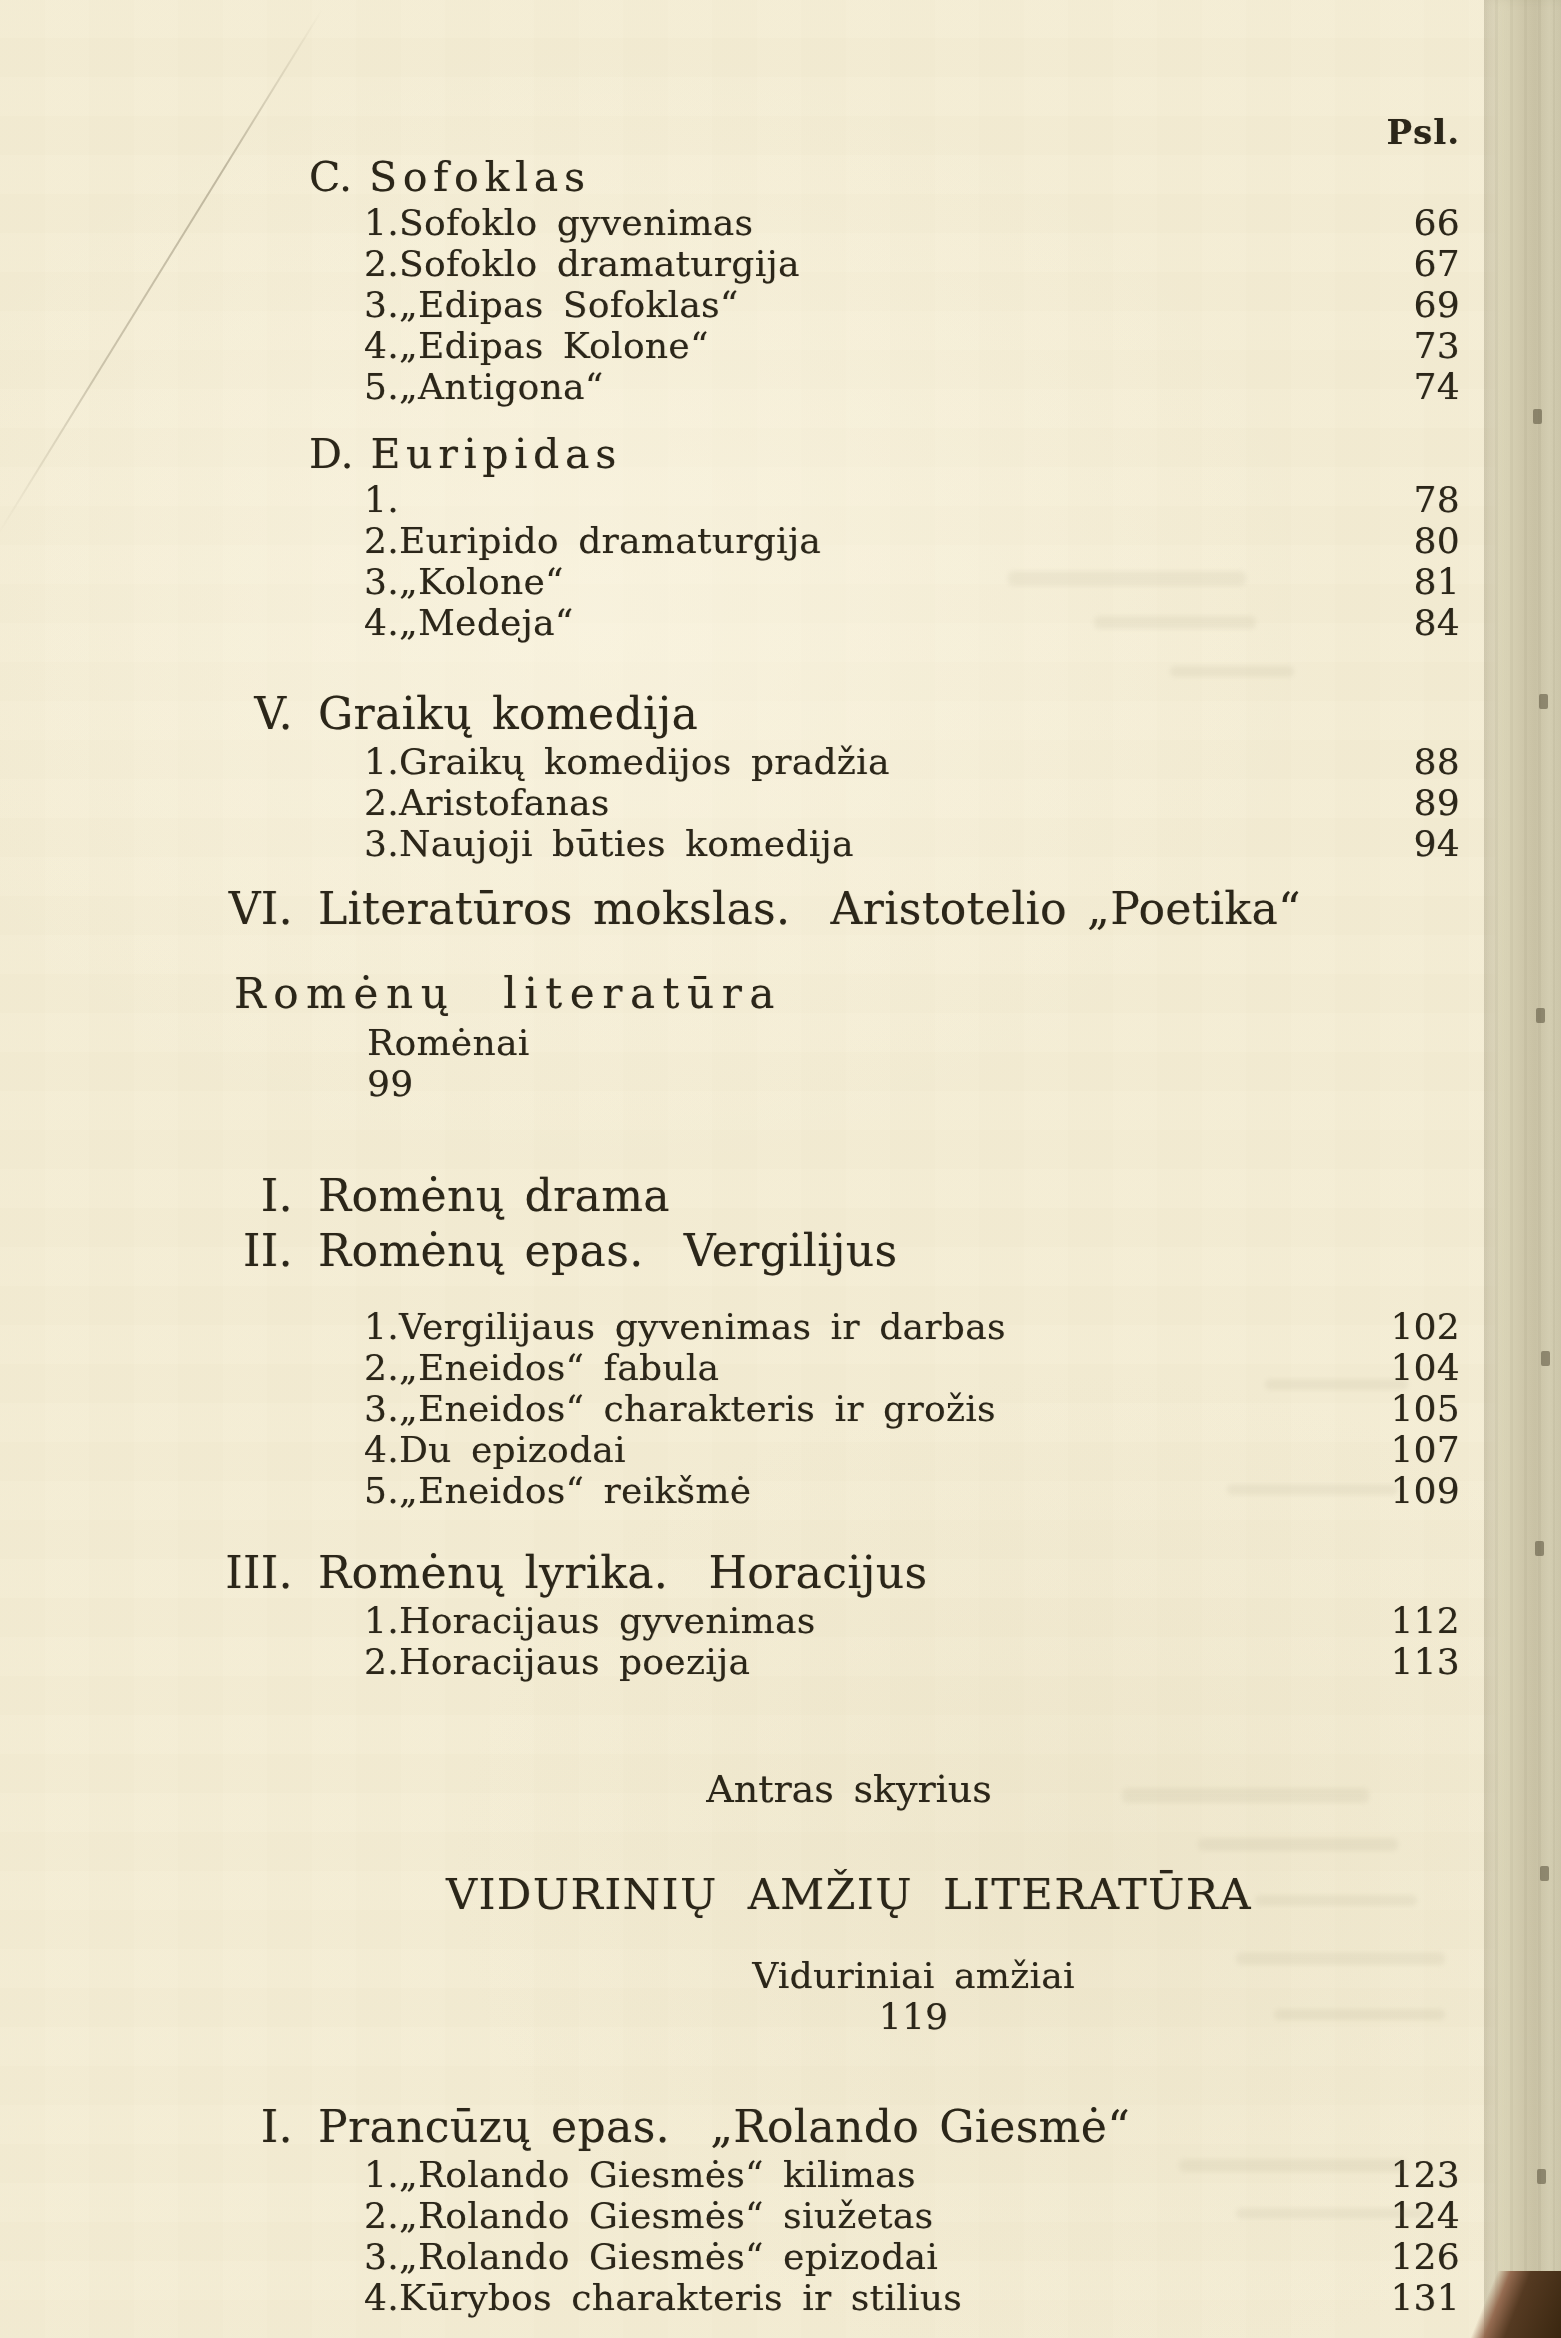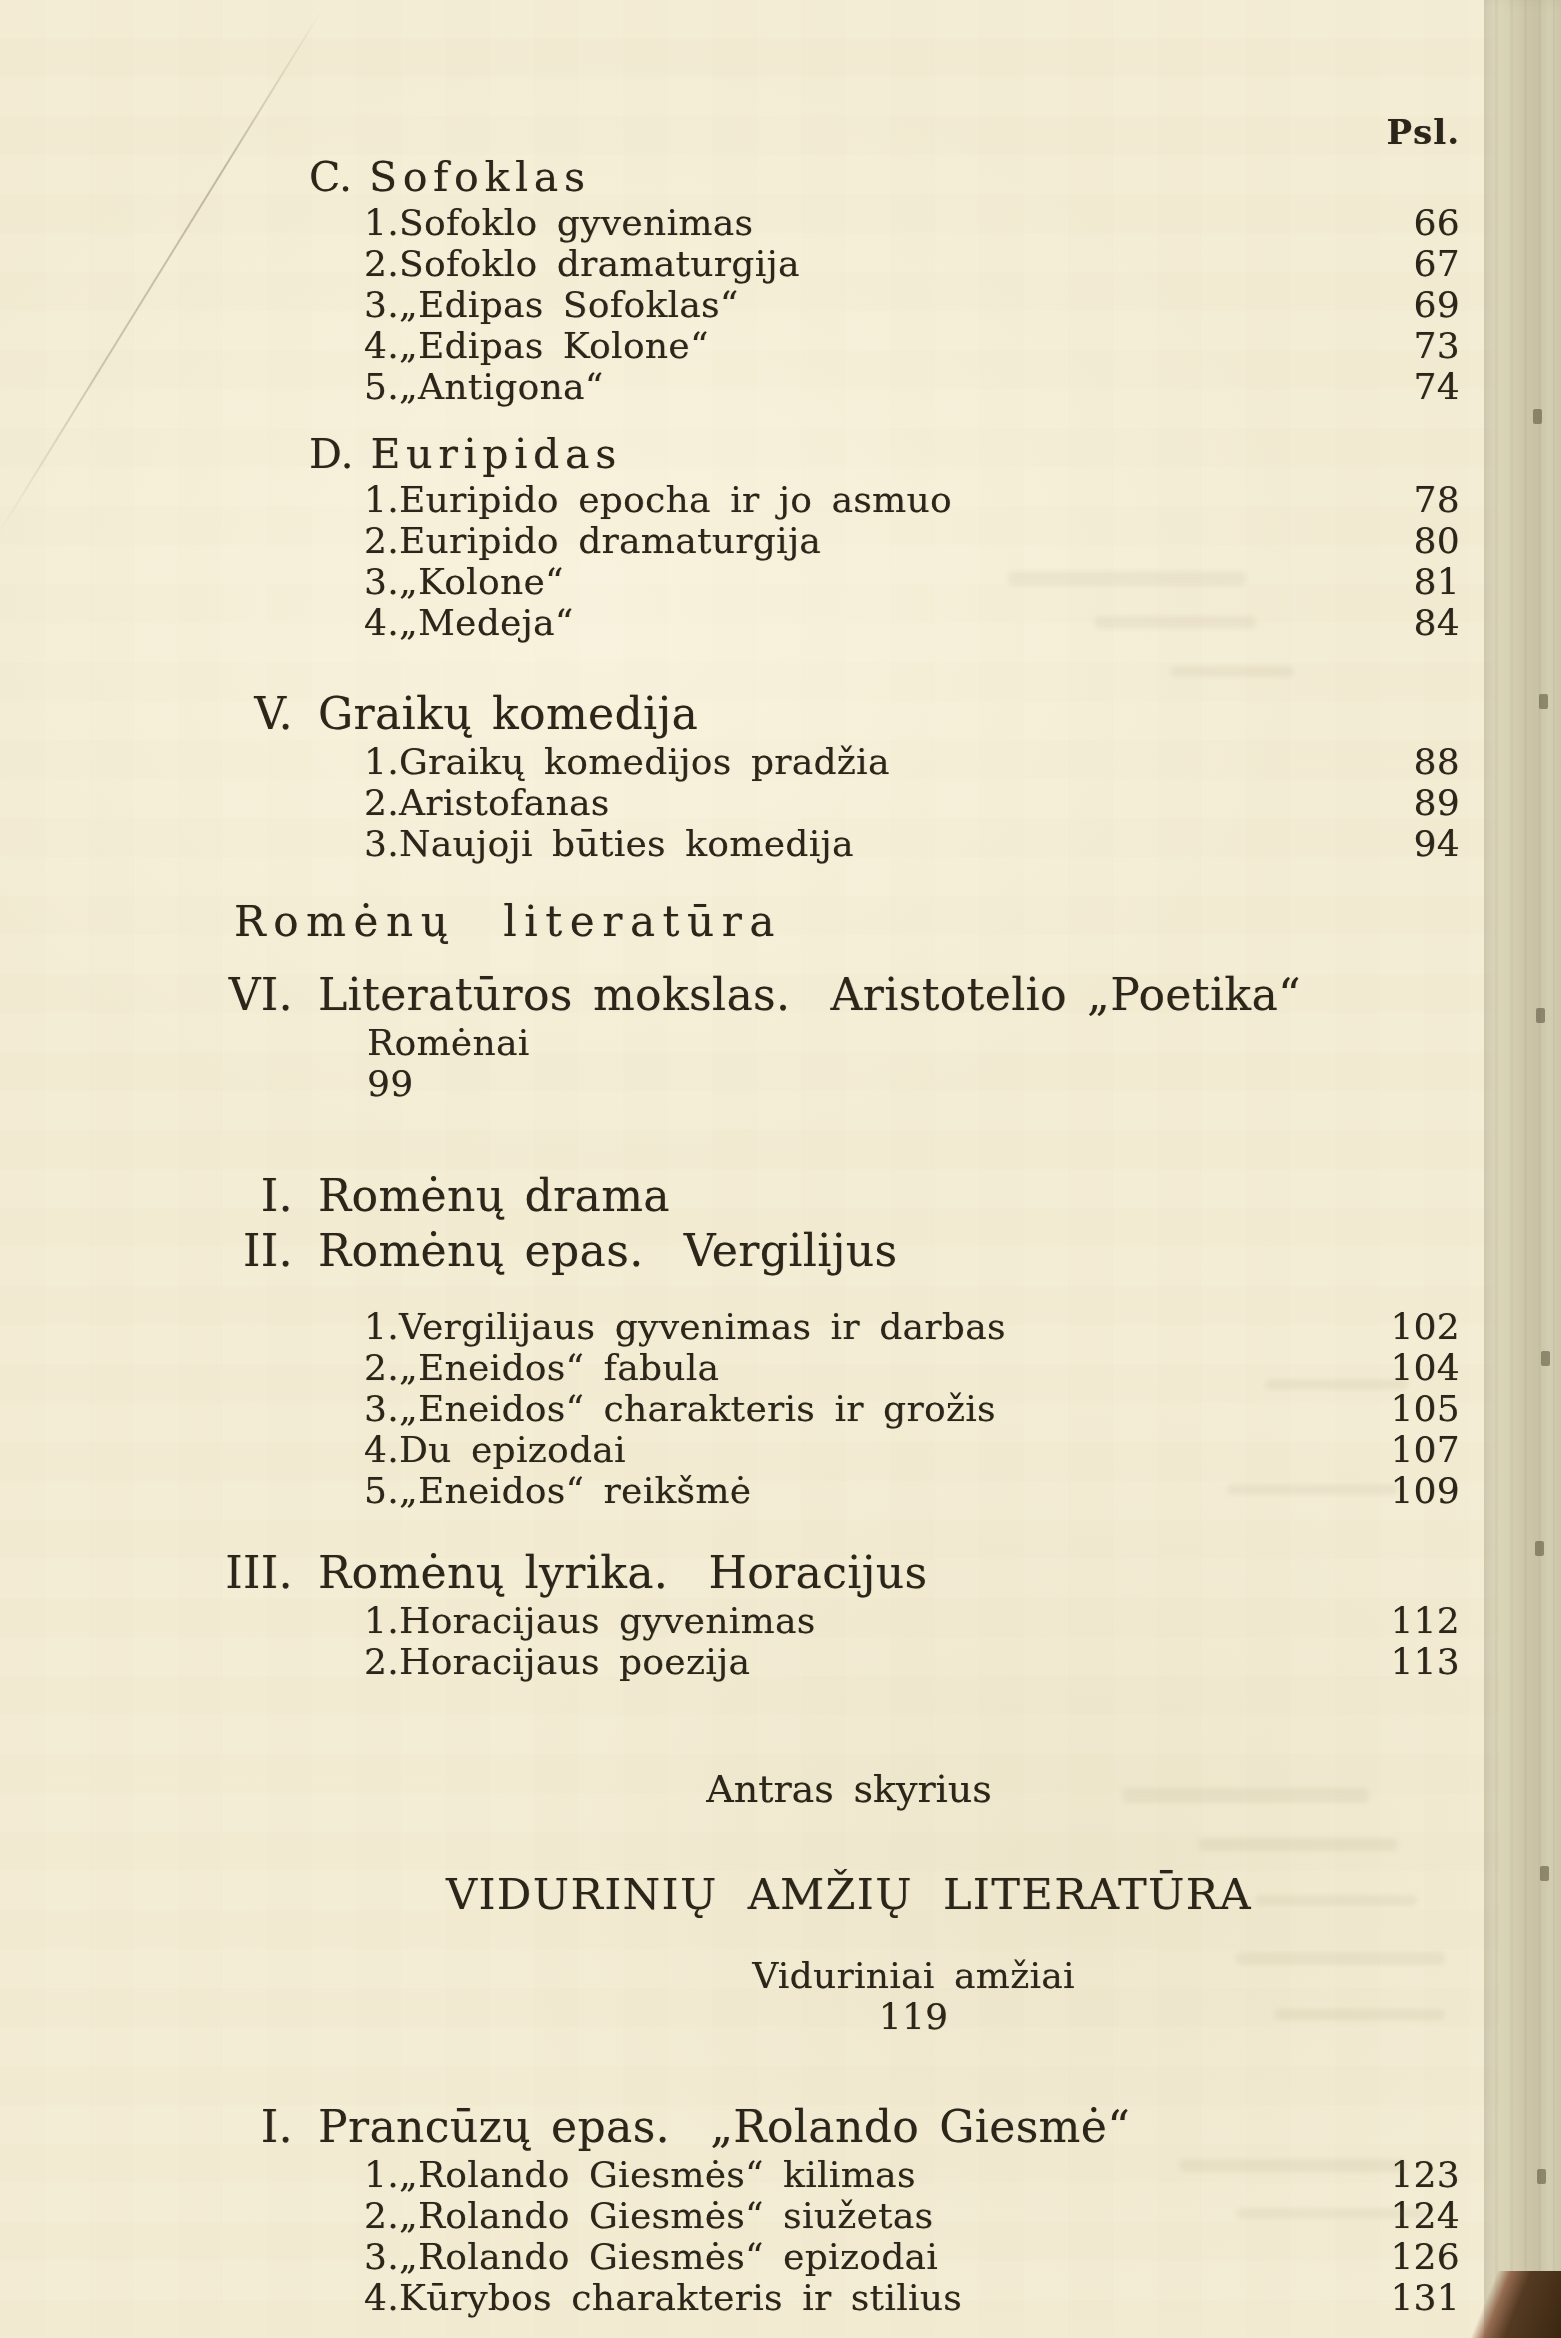--- a/index.html
+++ b/index.html
@@ -110,21 +110,20 @@
         <span class="title">„Antigona“</span>
         <span class="leader"></span>
         <span class="page">74</span>
       </div>
       <div class="row row-spaced" style="margin-top: 23px;">
         <span class="label">D.</span>
         <span class="title">Euripidas</span>
       </div>
       <div class="row row-item">
         <span class="num">1.</span>
-        <span class="title">Euripido epocha ir jo asmuo</span>
         <span class="leader"></span>
         <span class="page">78</span>
       </div>
       <div class="row row-item">
         <span class="num">2.</span>
         <span class="title">Euripido dramaturgija</span>
         <span class="leader"></span>
         <span class="page">80</span>
       </div>
       <div class="row row-item">
@@ -154,26 +153,26 @@
         <span class="title">Aristofanas</span>
         <span class="leader"></span>
         <span class="page">89</span>
       </div>
       <div class="row row-item">
         <span class="num">3.</span>
         <span class="title">Naujoji būties komedija</span>
         <span class="leader"></span>
         <span class="page">94</span>
       </div>
-      <div class="row row-spaced var-wide" style="margin-top: 28.5px;">
-        <span class="title">Romėnų literatūra</span>
-      </div>
       <div class="row row-large" style="margin-top: 17px;">
         <span class="num">VI.</span>
         <span class="title">Literatūros mokslas.&nbsp; Aristotelio „Poetika“</span>
+      </div>
+      <div class="row row-spaced var-wide" style="margin-top: 28.5px;">
+        <span class="title">Romėnų literatūra</span>
       </div>
       <div class="row row-item ind">
         <span class="title">Romėnai</span>
         <span class="leader"></span>
         <span class="page">99</span>
       </div>
       <div class="row row-large" style="margin-top: 15px;">
         <span class="num">I.</span>
         <span class="title">Romėnų drama</span>
       </div>

